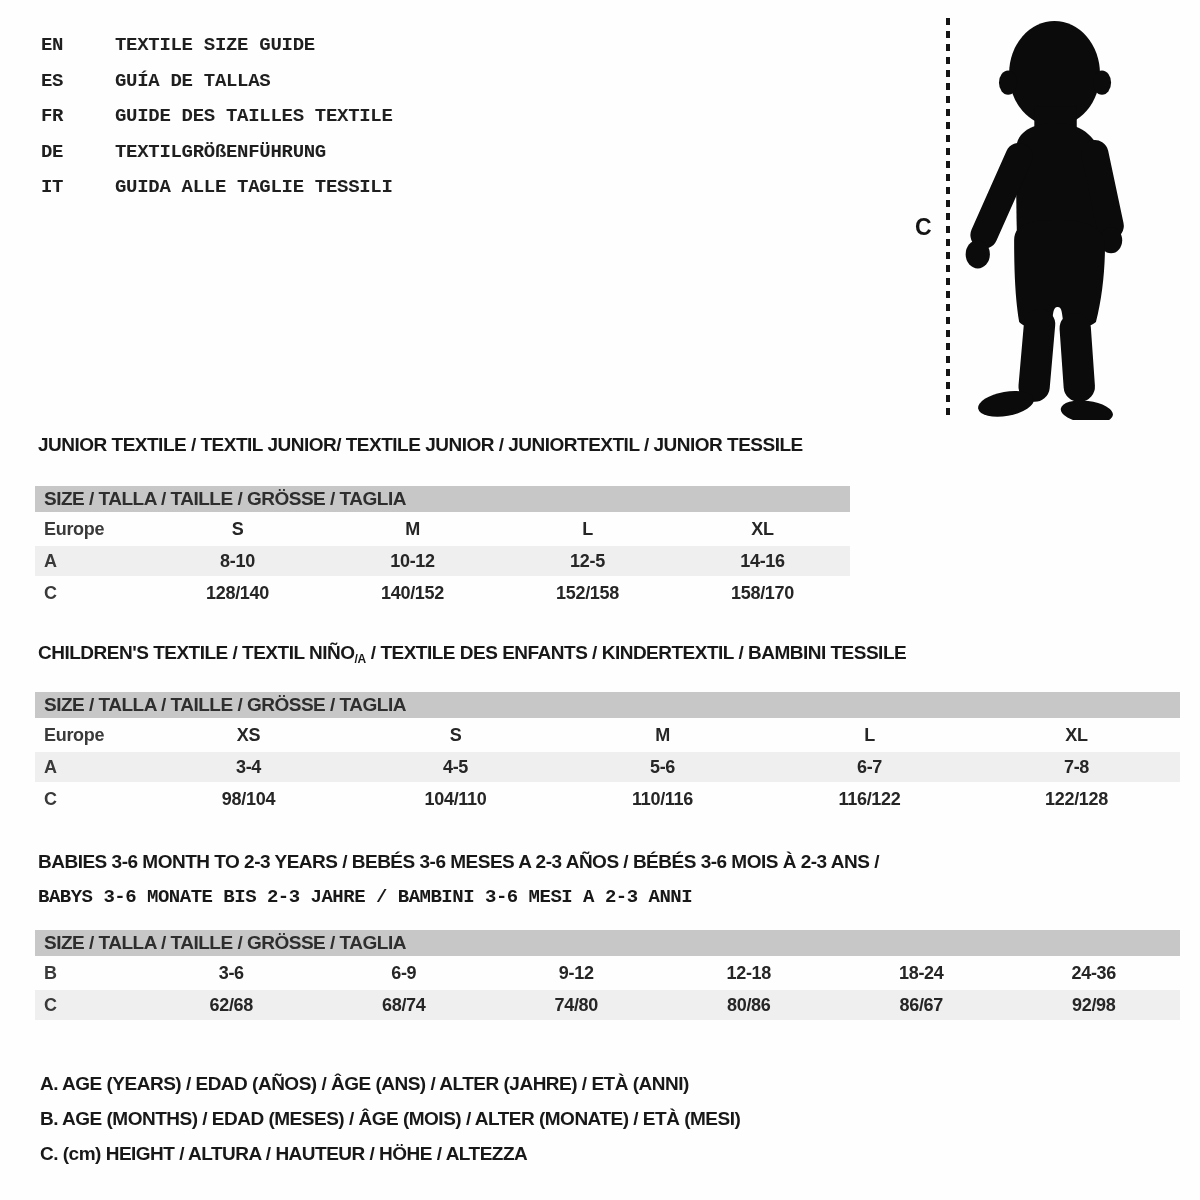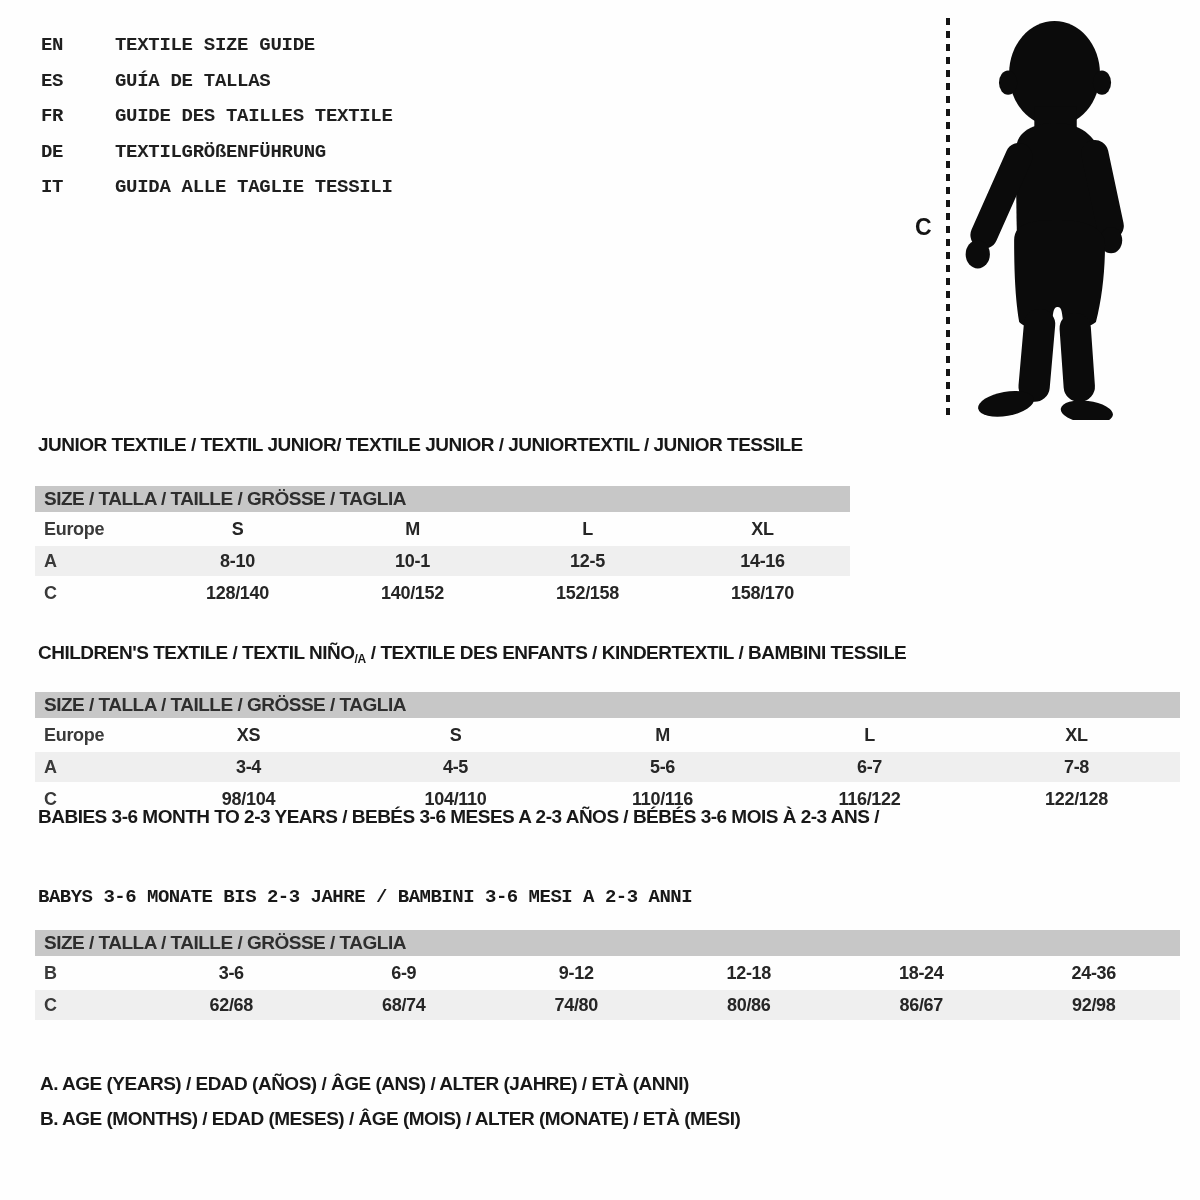--- a/index.html
+++ b/index.html
@@ -107,21 +107,21 @@
     <div class="trow">
       <span class="tlabel">Europe</span>
       <span class="tcell">S</span>
       <span class="tcell">M</span>
       <span class="tcell">L</span>
       <span class="tcell">XL</span>
     </div>
     <div class="trow alt">
       <span class="tlabel">A</span>
       <span class="tcell">8-10</span>
-      <span class="tcell">10-1</span>
+      <span class="tcell">10-12</span>
       <span class="tcell">12-5</span>
       <span class="tcell">14-16</span>
     </div>
     <div class="trow">
       <span class="tlabel">C</span>
       <span class="tcell">128/140</span>
       <span class="tcell">140/152</span>
       <span class="tcell">152/158</span>
       <span class="tcell">158/170</span>
     </div>
@@ -153,21 +153,21 @@
     <div class="trow">
       <span class="tlabel">C</span>
       <span class="tcell">98/104</span>
       <span class="tcell">104/110</span>
       <span class="tcell">110/116</span>
       <span class="tcell">116/122</span>
       <span class="tcell">122/128</span>
     </div>
   </div>
 
-  <div class="sec-title" style="top:806px;">BABIES 3-6 MONTH TO 2-3 YEARS / BEBÉS 3-6 MESES A 2-3 AÑOS / BÉBÉS 3-6 MOIS À 2-3 ANS /</div>
+  <div class="sec-title" style="top:851px;">BABIES 3-6 MONTH TO 2-3 YEARS / BEBÉS 3-6 MESES A 2-3 AÑOS / BÉBÉS 3-6 MOIS À 2-3 ANS /</div>
   <div class="sec-title" style="top:886px;font-family:Liberation Mono, monospace;">BABYS 3-6 MONATE BIS 2-3 JAHRE / BAMBINI 3-6 MESI A 2-3 ANNI</div>
   <div class="tbl tbl-babies">
     <div class="tbl-head">
       <span>SIZE / TALLA / TAILLE / GRÖSSE / TAGLIA</span>
     </div>
     <div class="trow">
       <span class="tlabel">B</span>
       <span class="tcell">3-6</span>
       <span class="tcell">6-9</span>
       <span class="tcell">9-12</span>
@@ -182,15 +182,16 @@
       <span class="tcell">74/80</span>
       <span class="tcell">80/86</span>
       <span class="tcell">86/67</span>
       <span class="tcell">92/98</span>
     </div>
   </div>
 
   <div class="legend">
     <div class="legend-line">A. AGE (YEARS) / EDAD (AÑOS) / ÂGE (ANS) / ALTER (JAHRE) / ETÀ (ANNI)</div>
     <div class="legend-line">B. AGE (MONTHS) / EDAD (MESES) / ÂGE (MOIS) / ALTER (MONATE) / ETÀ (MESI)</div>
+    <div class="legend-line">C. (cm) HEIGHT / ALTURA / HAUTEUR / HÖHE / ALTEZZA</div>
   </div>
 
 </div>
 
 </body></html>

